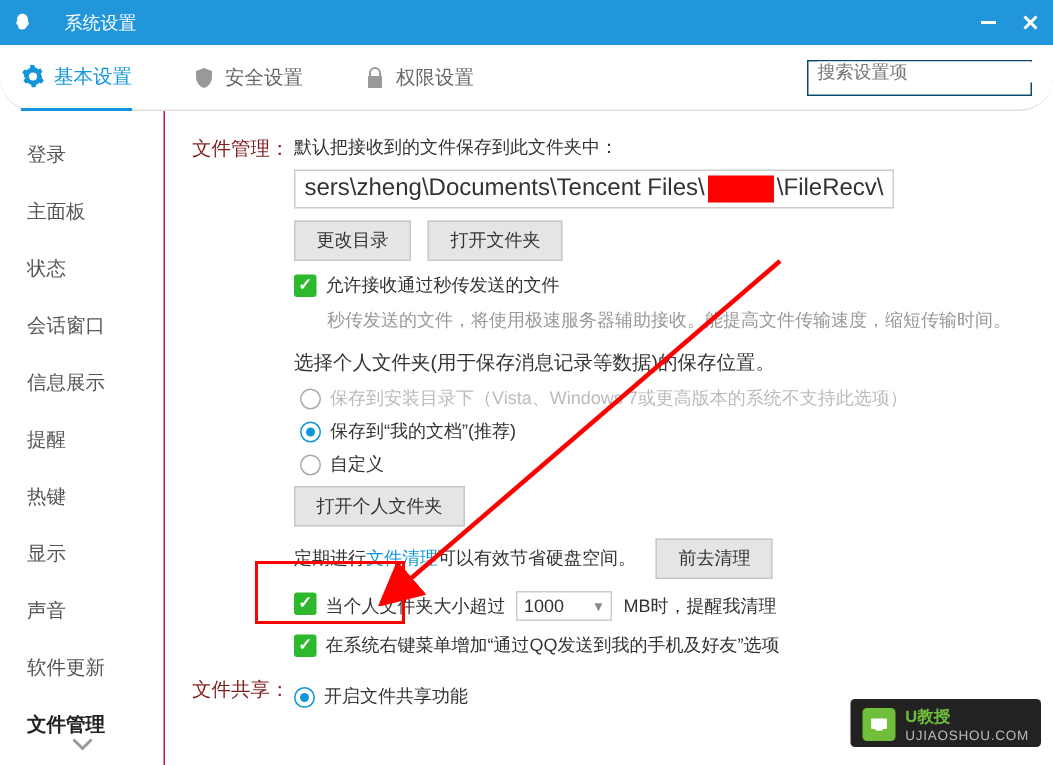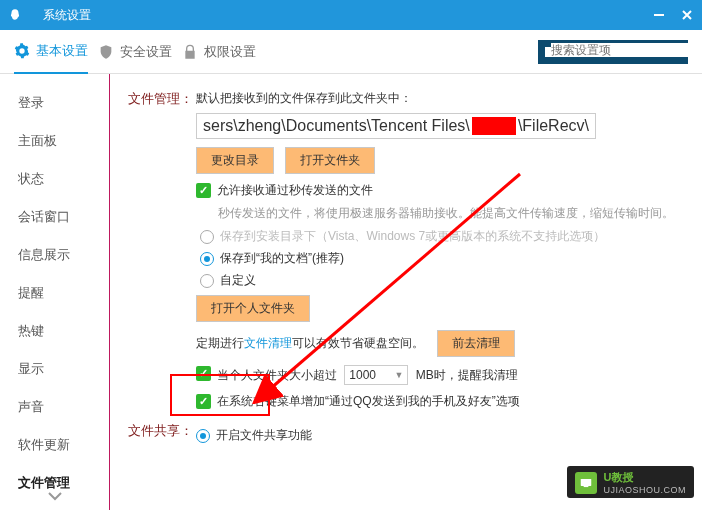--- a/index.html
+++ b/index.html
@@ -25,40 +25,41 @@
 .titlebar-left { display: flex; align-items: center; gap: 21px; }
 .titlebar-icon { width: 14px; height: 14px; }
 .titlebar-right { display: flex; align-items: center; gap: 14px; }
 .titlebar-btn { width: 14px; height: 14px; cursor: pointer; display:flex; align-items:center; justify-content:center; }
 .tabbar {
   height: 44px;
   border-bottom: 1px solid #e0e0e0;
   display: flex;
   align-items: center;
   padding: 0 14px;
-  gap: 10px;
+  gap: 40px;
+  border-radius: 22px;
 }
 .tab {
   display: flex;
   align-items: center;
   gap: 6px;
   height: 44px;
   color: #666;
   cursor: pointer;
   font-size: 13px;
 }
 .tab.active { color: #1296db; border-bottom: 2px solid #1296db; }
 .tab-icon { width: 16px; height: 16px; }
 .searchbox {
   margin-left: auto;
-  border: 7px solid #0c4a6e;
+  border: 1px solid #0c4a6e;
   height: 24px;
   width: 150px;
   display: flex;
-  align-items: flex-end;
+  align-items: flex-start;
   padding: 0 6px;
 }
 .searchbox input {
   border: none;
   outline: none;
   flex: 1;
   font-size: 12px;
   color: #999;
 }
 .main { display: flex; height: calc(510px - 30px - 44px); }
@@ -117,21 +118,21 @@
   display: inline-block;
   width: 92px;
   height: 18px;
   background: #ff0000;
   margin: 0 2px;
   vertical-align: middle;
 }
 .btn {
   display: inline-block;
   border: 1px solid #c8c8c8;
-  background: #fdba74;
+  background: #e5e5e5;
   padding: 4px 14px;
   font-size: 12px;
   cursor: pointer;
   margin-right: 8px;
   color: #333;
 }
 .checkbox-row {
   display: flex;
   align-items: flex-start;
   gap: 6px;
@@ -317,20 +318,21 @@
         <div style="margin-bottom:6px;">
           <span class="btn">更改目录</span>
           <span class="btn">打开文件夹</span>
         </div>
         <div class="checkbox-row">
           <span class="cb checked"></span>
           <span>允许接收通过秒传发送的文件</span>
         </div>
         <div class="hint">秒传发送的文件，将使用极速服务器辅助接收。能提高文件传输速度，缩短传输时间。</div>
 
+        <div class="section-label">选择个人文件夹(用于保存消息记录等数据)的保存位置。</div>
 
         <div class="radio-row">
           <span class="radiodot"></span>
           <span class="disabled-text">保存到安装目录下（Vista、Windows 7或更高版本的系统不支持此选项）</span>
         </div>
         <div class="radio-row">
           <span class="radiodot selected"></span>
           <span>保存到“我的文档”(推荐)</span>
         </div>
         <div class="radio-row">

